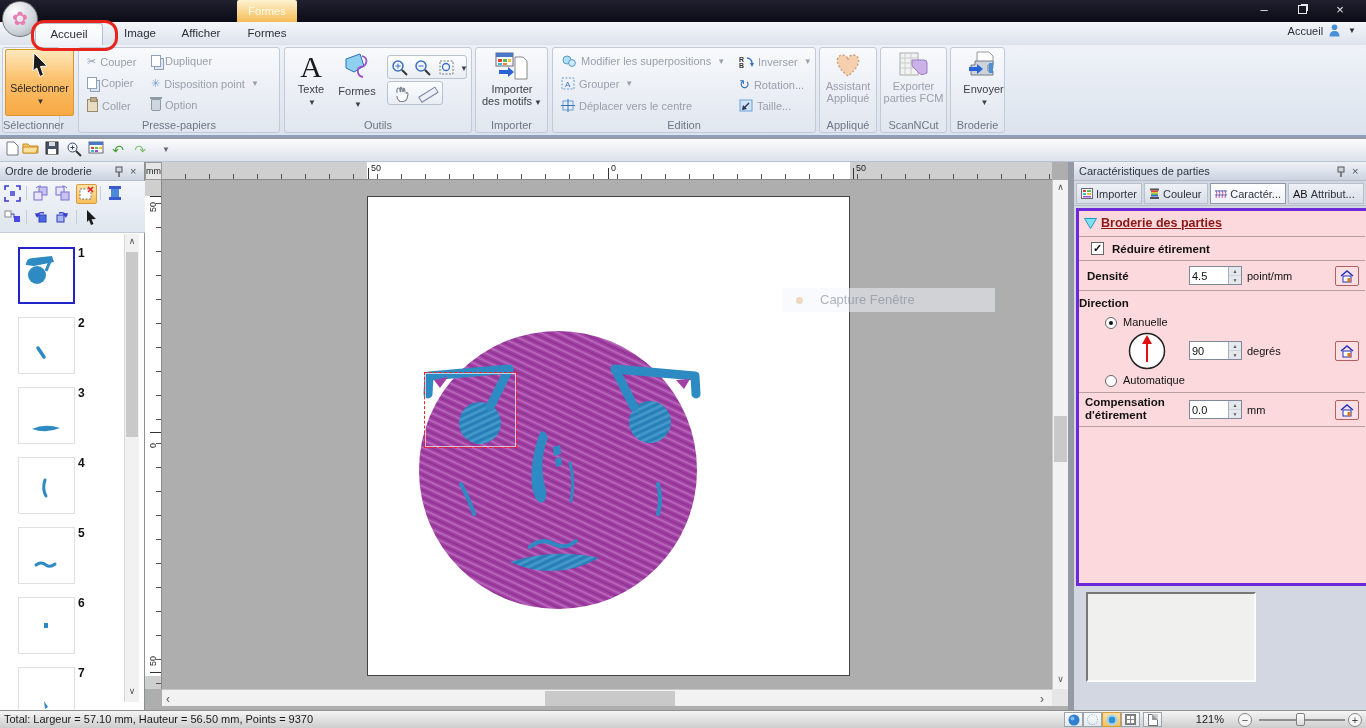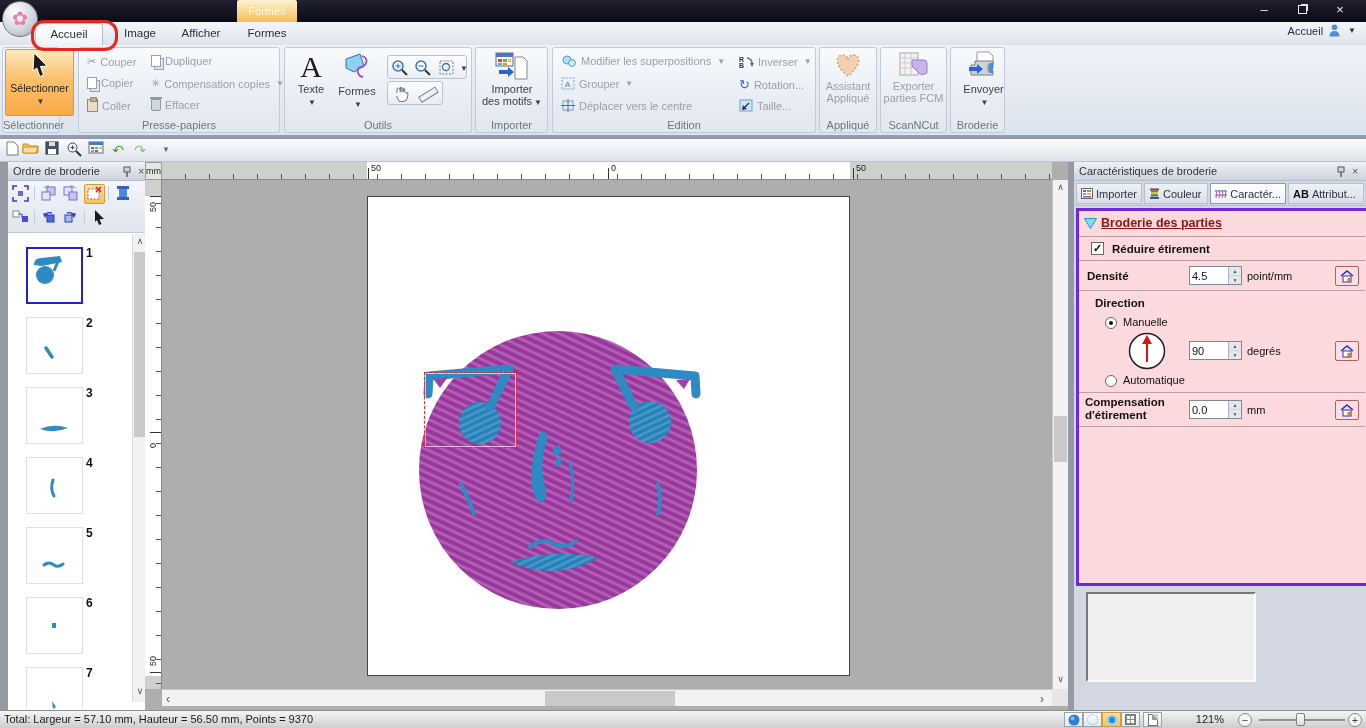--- a/index.html
+++ b/index.html
@@ -32,21 +32,21 @@
 .ipaste{display:inline-block;width:11px;height:13px;background:#e8dcc4;border:1px solid #9a8a6a;position:relative}
 .ipaste::after{content:"";position:absolute;left:2px;top:-3px;width:5px;height:3px;background:#b8ab8d;border:1px solid #9a8a6a}
 .itrash{display:inline-block;width:10px;height:12px;background:#cfd6e0;border:1px solid #8f99a8;border-radius:0 0 2px 2px;position:relative}
 .itrash::before{content:"";position:absolute;left:-2px;top:-3px;width:12px;height:2px;background:#8f99a8}
 
 .qat{position:absolute;left:0;top:139px;width:1366px;height:23px;background:linear-gradient(#fafbfd,#dde3ec);border-bottom:1px solid #b9c2d0}
 .qbtn{position:absolute;top:2px;width:20px;height:19px;text-align:center;line-height:18px}
 
 .main{position:absolute;left:0;top:162px;width:1366px;height:548px}
 
-.orderpanel{position:absolute;left:8px;top:0;width:145px;height:548px;background:#fff;border-right:1px solid #8b8f99}
+.orderpanel{position:absolute;left:0;top:0;width:145px;height:548px;background:#fff;border-right:1px solid #8b8f99}
 .phdr{position:absolute;left:0;top:0;height:19px;background:linear-gradient(#eef1f6,#ccd4e1);border-bottom:1px solid #b4bcca;width:100%;line-height:18px;padding-left:5px;color:#2f3440}
 .ptools{position:absolute;left:0;top:19px;width:145px;height:52px;background:linear-gradient(#f3f6fa,#dfe5ee);border-bottom:1px solid #c3cbd8}
 .tbtn{position:absolute;width:21px;height:20px;border:1px solid transparent;border-radius:2px;text-align:center;line-height:19px}
 .tbtn.active{background:linear-gradient(#ffe2a8,#f8c05c);border:1px solid #d89b3c}
 .thumb{position:absolute;left:18px;width:57px;height:57px;border:1px solid #e0e0e0;background:#fff}
 .thumb.sel{border:2px solid #2323cc}
 .tnum{position:absolute;left:78px;font-weight:bold;font-size:12px;color:#111}
 .lscroll{position:absolute;left:124px;top:72px;width:15px;height:468px;background:#f1f1f1;border-left:1px solid #d8d8d8;text-align:center}
 
 .canvas{position:absolute;left:145px;top:0;width:923px;height:548px;background:#aeaeae}
@@ -151,26 +151,26 @@
       <div class="ritem" style="left:8px;top:51px">
           <span class="ipaste"></span>
           <span>Coller</span>
         </div>
       <div class="ritem" style="left:72px;top:7px">
           <span class="icopy"></span>
           <span>Dupliquer</span>
         </div>
       <div class="ritem" style="left:72px;top:29px">
           <span style="color:#7f9fd4">✳</span>
-          <span>Compensation copies</span>
+          <span>Disposition point</span>
           <span class="dd">▼</span>
         </div>
       <div class="ritem" style="left:72px;top:51px">
           <span class="itrash"></span>
-          <span>Effacer</span>
+          <span>Option</span>
         </div>
       <div class="gcap">Presse-papiers</div>
     </div>
 
     <div class="grp" style="left:284px;width:188px">
       <div class="bigbtn" style="left:6px;top:3px;width:40px">
         <div style="font-family:'Liberation Serif',serif;font-size:30px;line-height:32px;color:#1b1b1b">A</div>
         <div>Texte</div><span class="dd">▼</span>
       </div>
       <div class="bigbtn" style="left:48px;top:3px;width:48px">
@@ -510,38 +510,42 @@
                 <path d="M162,350 Q174,340 186,347 Q197,353 208,344" stroke-width="4"></path>
               </g>
               <g fill="#a23fa5">
                 <polygon points="66,183 80,180 72,191"></polygon>
                 <polygon points="308,183 322,182 316,192"></polygon>
               </g>
             </g>
           </svg>
           <div class="selbox"></div>
         </div>
+        <div class="ghost">
+          <span class="dot"></span>
+          <span>Capture Fenêtre</span>
+        </div>
       </div>
 
       <div class="vscroll">
         <span class="sarrow" style="left:0;top:2px;width:15px">∧</span>
         <div class="sthumb" style="left:1px;top:236px;width:13px;height:46px"></div>
         <span class="sarrow" style="left:0;top:494px;width:15px">∨</span>
       </div>
       <div class="hscroll">
         <span class="sarrow" style="left:4px;top:2px;font-size:12px">‹</span>
         <div class="sthumb" style="left:383px;top:1px;width:130px;height:15px"></div>
         <span class="sarrow" style="left:878px;top:2px;font-size:12px">›</span>
       </div>
       <div class="brcorner"></div>
     </div>
 
     <div class="props">
       <div class="phdr" style="width:292px">
-        <span>Caractéristiques de broderie</span>
+        <span>Caractéristiques de parties</span>
         <svg class="abs" style="left:262px;top:4px" width="10" height="11">
             <rect x="2" y="1" width="6" height="5" fill="#cfd6e0" stroke="#555"></rect>
             <line x1="5" y1="6" x2="5" y2="11" stroke="#555" stroke-width="1.4"></line>
           </svg>
         <span class="abs" style="left:278px;top:0;color:#555">×</span>
       </div>
       <div style="position:absolute;left:0;top:19px;width:292px;height:25px;border-bottom:1px solid #b4bcca">
         <div class="ptab" style="left:2px;width:66px">
           <svg width="12" height="11">
               <rect x="0.5" y="0.5" width="11" height="10" fill="#fff" stroke="#667"></rect>
@@ -565,21 +569,21 @@
           <span>Couleur</span>
         </div>
         <div class="ptab active" style="left:136px;width:76px">
           <svg width="14" height="11">
               <path d="M1,2 q1.5,3 0,8 M4,2 q1.5,3 0,8 M7,2 q1.5,3 0,8 M10,2 q1.5,3 0,8 M13,2 q1.5,3 0,8" stroke="#d84a9a" fill="none"></path>
               <path d="M0,3 h14 M0,7 h14" stroke="#4a78c8" stroke-width="1.2" fill="none"></path>
             </svg>
           <span>Caractér...</span>
         </div>
         <div class="ptab" style="left:214px;width:76px">
-          <span style="font-weight:bold;color:#111">AB</span>
+          <span style="font-weight:normal;color:#111">AB</span>
           <span>Attribut...</span>
         </div>
       </div>
 
       <div class="pink" style="background:#fbd9dc">
         <div class="prow" style="top:0;height:26px">
           <svg class="abs" style="left:5px;top:7px" width="13" height="11">
               <polygon points="0.5,0.5 12.5,0.5 6.5,10.5" fill="#7fe0f2" stroke="#1a9cc8"></polygon>
             </svg>
           <span class="abs" style="left:22px;top:5px;font-weight:bold;font-size:12.5px;color:#8b1616;text-decoration:underline">Broderie des parties</span>
@@ -600,21 +604,21 @@
           <span class="abs" style="left:168px;top:9px;color:#111">point/mm</span>
           <span class="housebtn" style="left:256px;top:5px">
               <svg width="16" height="14">
                 <path d="M2,7 L8,2 L14,7" fill="none" stroke="#2233bb" stroke-width="1.5"></path>
                 <rect x="4" y="7" width="8" height="6" fill="#fff" stroke="#2233bb"></rect>
                 <rect x="8.5" y="9" width="3" height="4" fill="#e07818"></rect>
               </svg>
             </span>
         </div>
         <div class="prow" style="top:80px;height:102px">
-          <span class="abs blab" style="left:16px;top:6px">Direction</span>
+          <span class="abs blab" style="left:0;top:6px">Direction</span>
           <span class="radio checked" style="left:26px;top:26px"></span>
           <span class="abs" style="left:44px;top:25px;color:#111">Manuelle</span>
           <svg class="abs" style="left:48px;top:40px" width="40" height="40">
               <circle cx="20" cy="20" r="17.5" fill="#fff" stroke="#222" stroke-width="1.5"></circle>
               <line x1="20" y1="31" x2="20" y2="11" stroke="#e01010" stroke-width="2"></line>
               <polygon points="15,13 20,4 25,13" fill="#e01010"></polygon>
             </svg>
           <span class="spin" style="left:110px;top:50px">
             <input value="90" style="">
             <span class="spbtns">

